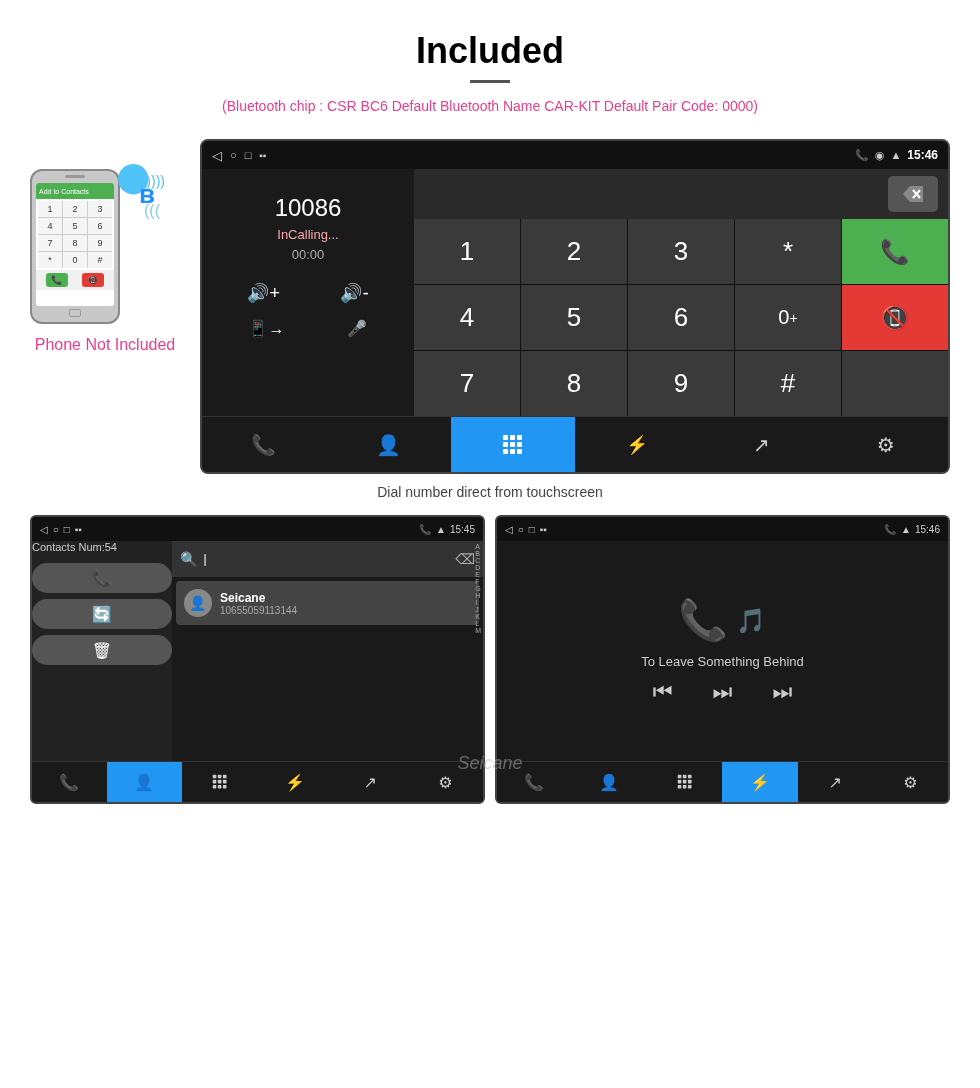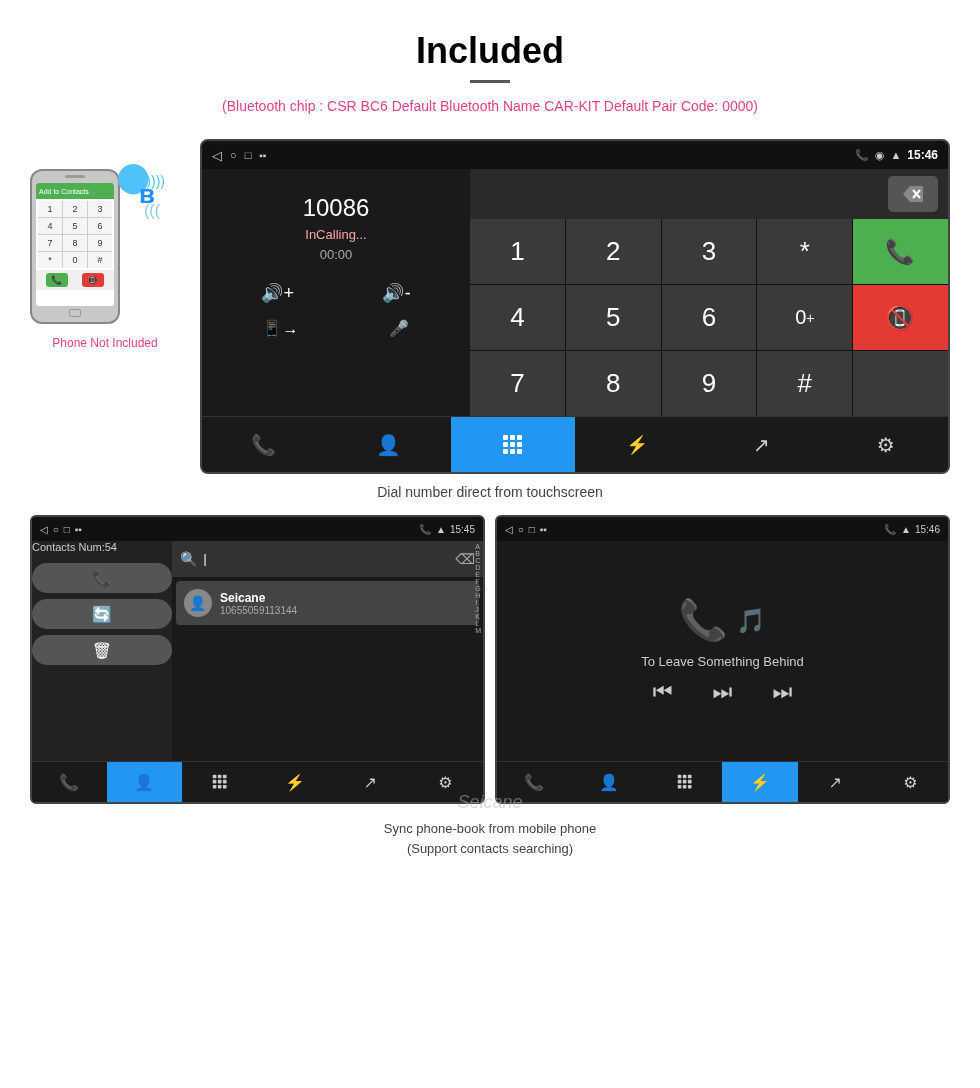--- a/index.html
+++ b/index.html
@@ -56,21 +56,21 @@
       height: 28px;
     }
     .status-bar-left { display: flex; gap: 8px; align-items: center; }
     .status-bar-right { display: flex; gap: 6px; align-items: center; font-size: 11px; color: #ccc; }
 
     
     .dial-content {
       display: flex;
     }
     .dial-left {
-      width: 268px;
+      width: 212px;
       background: #1a1a1a;
       display: flex;
       flex-direction: column;
       padding: 10px 15px;
     }
     .dial-number {
       font-size: 24px;
       color: #fff;
       text-align: center;
       padding: 15px 0 5px;
@@ -408,21 +408,21 @@
               <div style="width:22px;height:14px;background:#4caf50;border-radius:3px;display:flex;align-items:center;justify-content:center;font-size:9px;color:#fff;">📞</div>
               <div style="width:22px;height:14px;background:#e53935;border-radius:3px;display:flex;align-items:center;justify-content:center;font-size:9px;color:#fff;">📵</div>
             </div>
           </div>
 
           <div style="height:10px; display:flex; justify-content:center; align-items:center; margin-top:2px;">
             <div style="width:12px;height:8px;border:1px solid #999;border-radius:2px;"></div>
           </div>
         </div>
       </div>
-      <p style="color:#e83e8c; font-size:12px; text-align:center; margin-top:8px;">Phone Not Included</p>
+      <p style="color:#e83e8c; font-size:16px; text-align:center; margin-top:8px;">Phone Not Included</p>
     </div>
 
     <div class="dial-screen" style="flex:1;">
 
       <div class="status-bar">
         <div class="status-bar-left">
           <span style="color:#ccc; font-size:13px;">◁</span>
           <span style="color:#ccc; font-size:11px;">○</span>
           <span style="color:#ccc; font-size:11px;">□</span>
           <span style="color:#ccc; font-size:10px;">▪▪</span>
@@ -667,21 +667,17 @@
             <span>↗</span>
           </div>
         <div class="small-nav-item">
             <span>⚙</span>
           </div>
       </div>
     </div>
   </div>
 
   <div class="bottom-captions">
-    <div class="bottom-caption">
-      <span>Sync phone-book from mobile phone</span><br>
-      <span>(Support contacts searching)</span>
-    </div>
   </div>
 
   <div class="watermark">Seicane</div>
 
 </div>
 
 </body></html>

